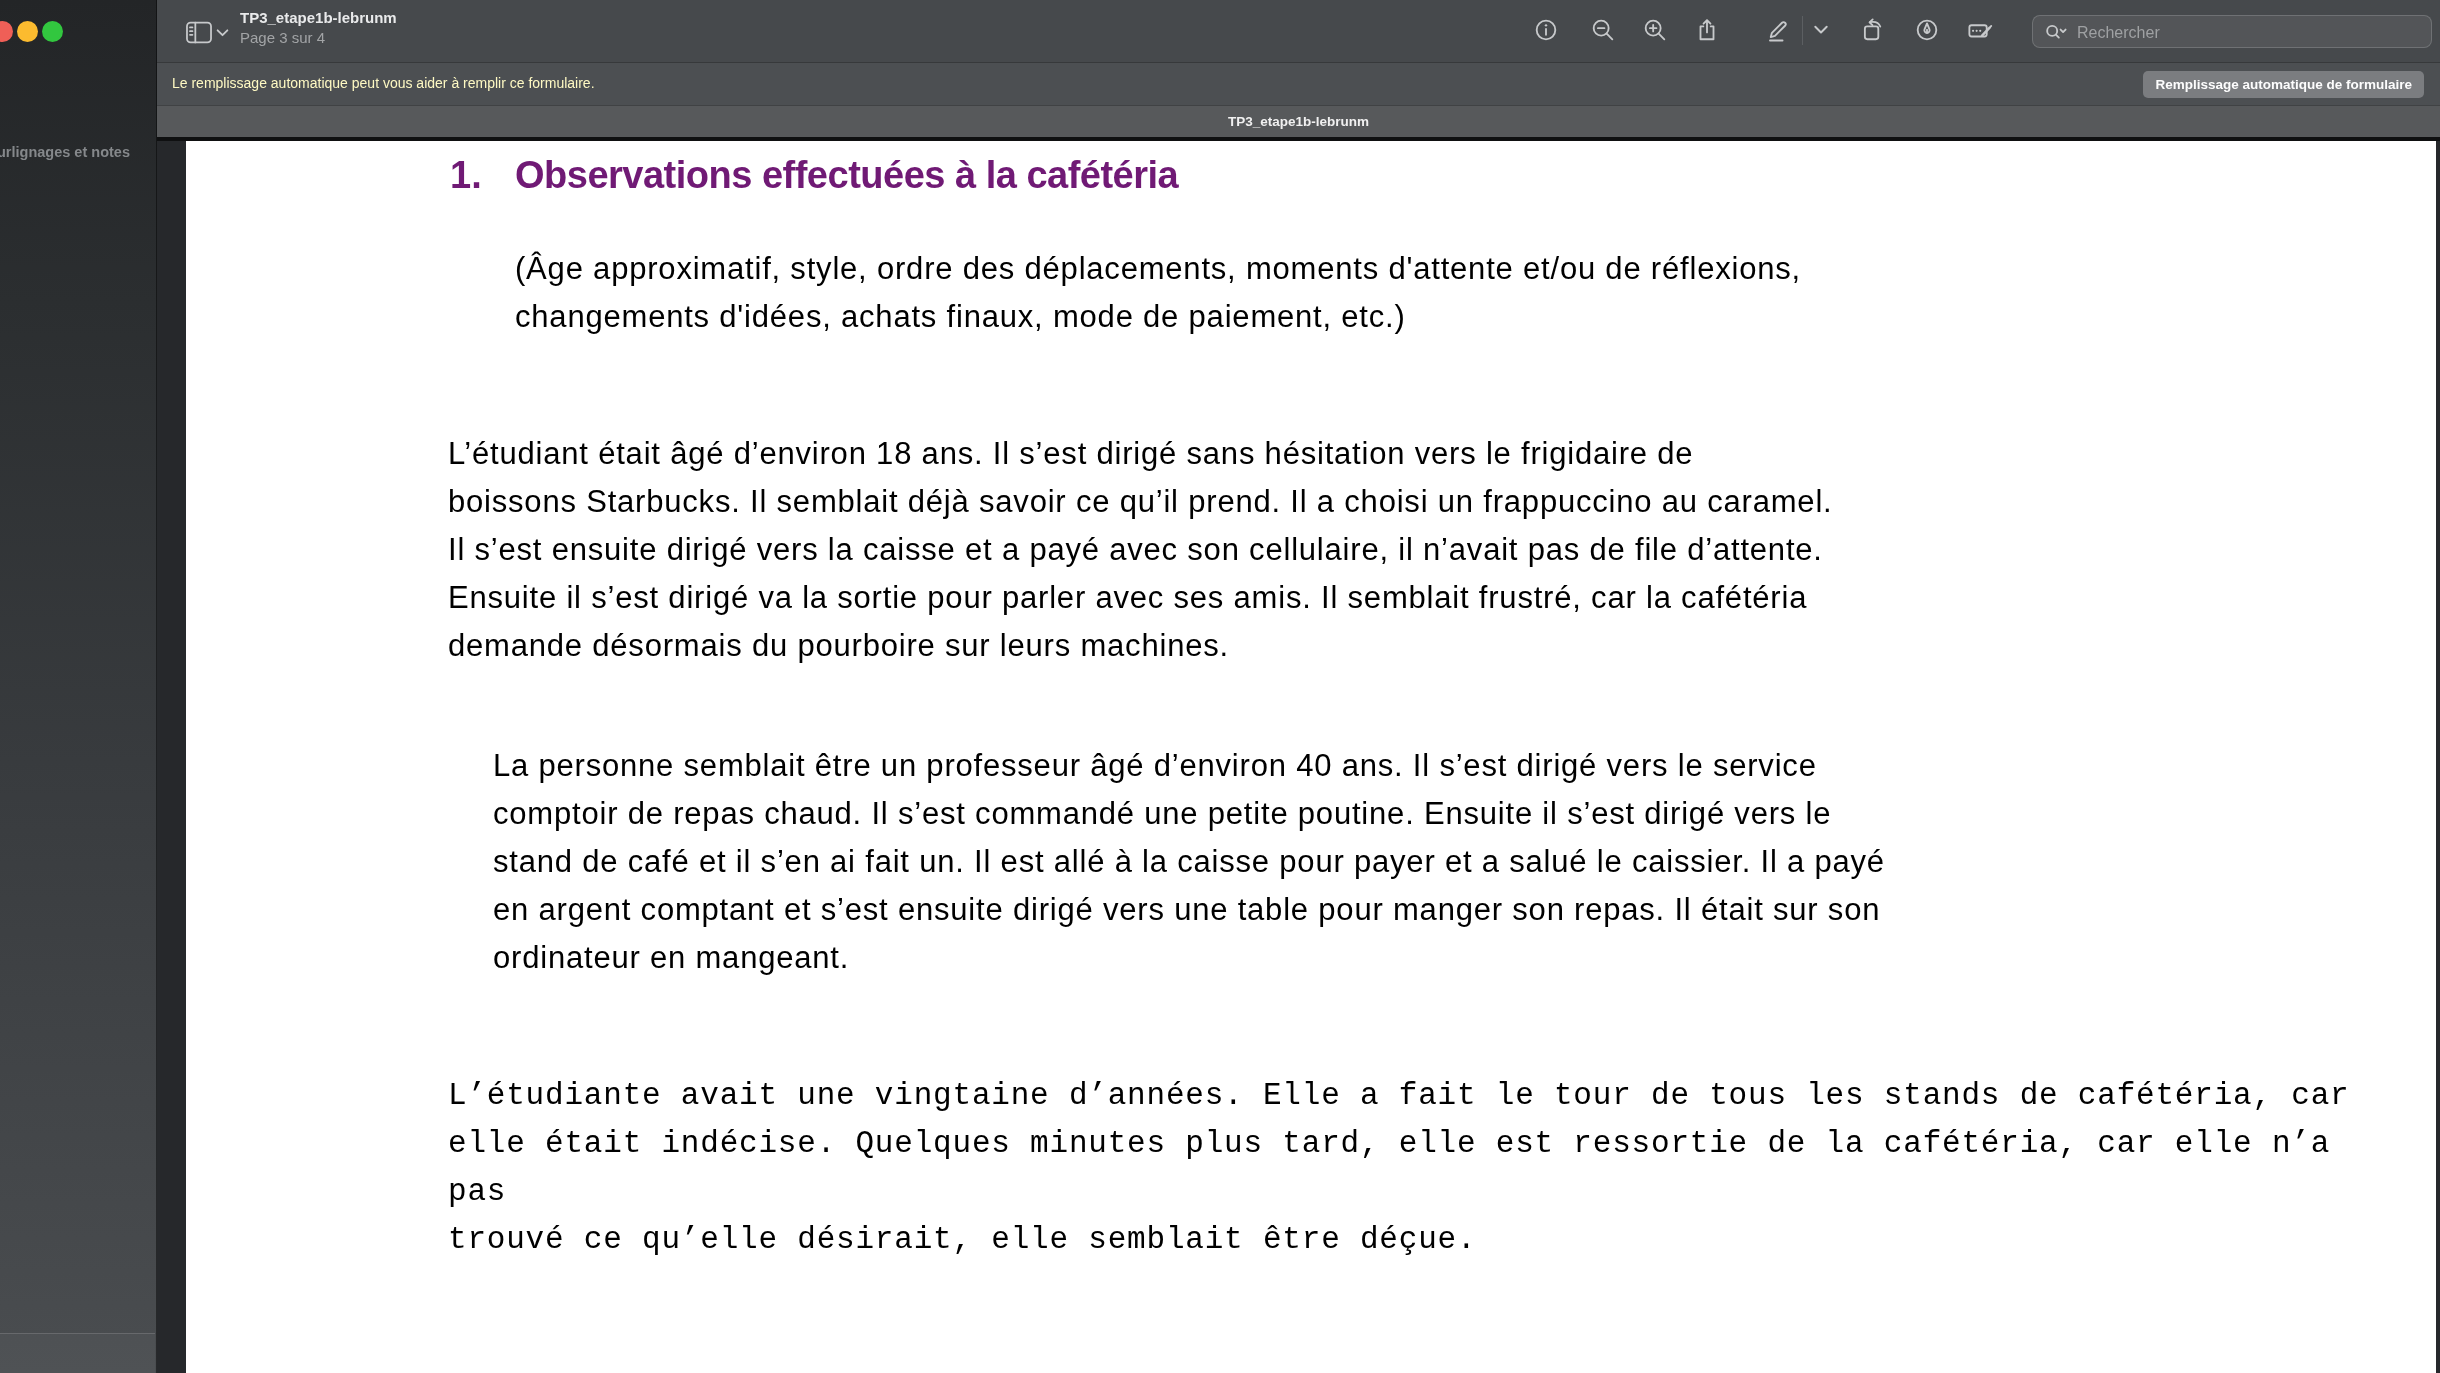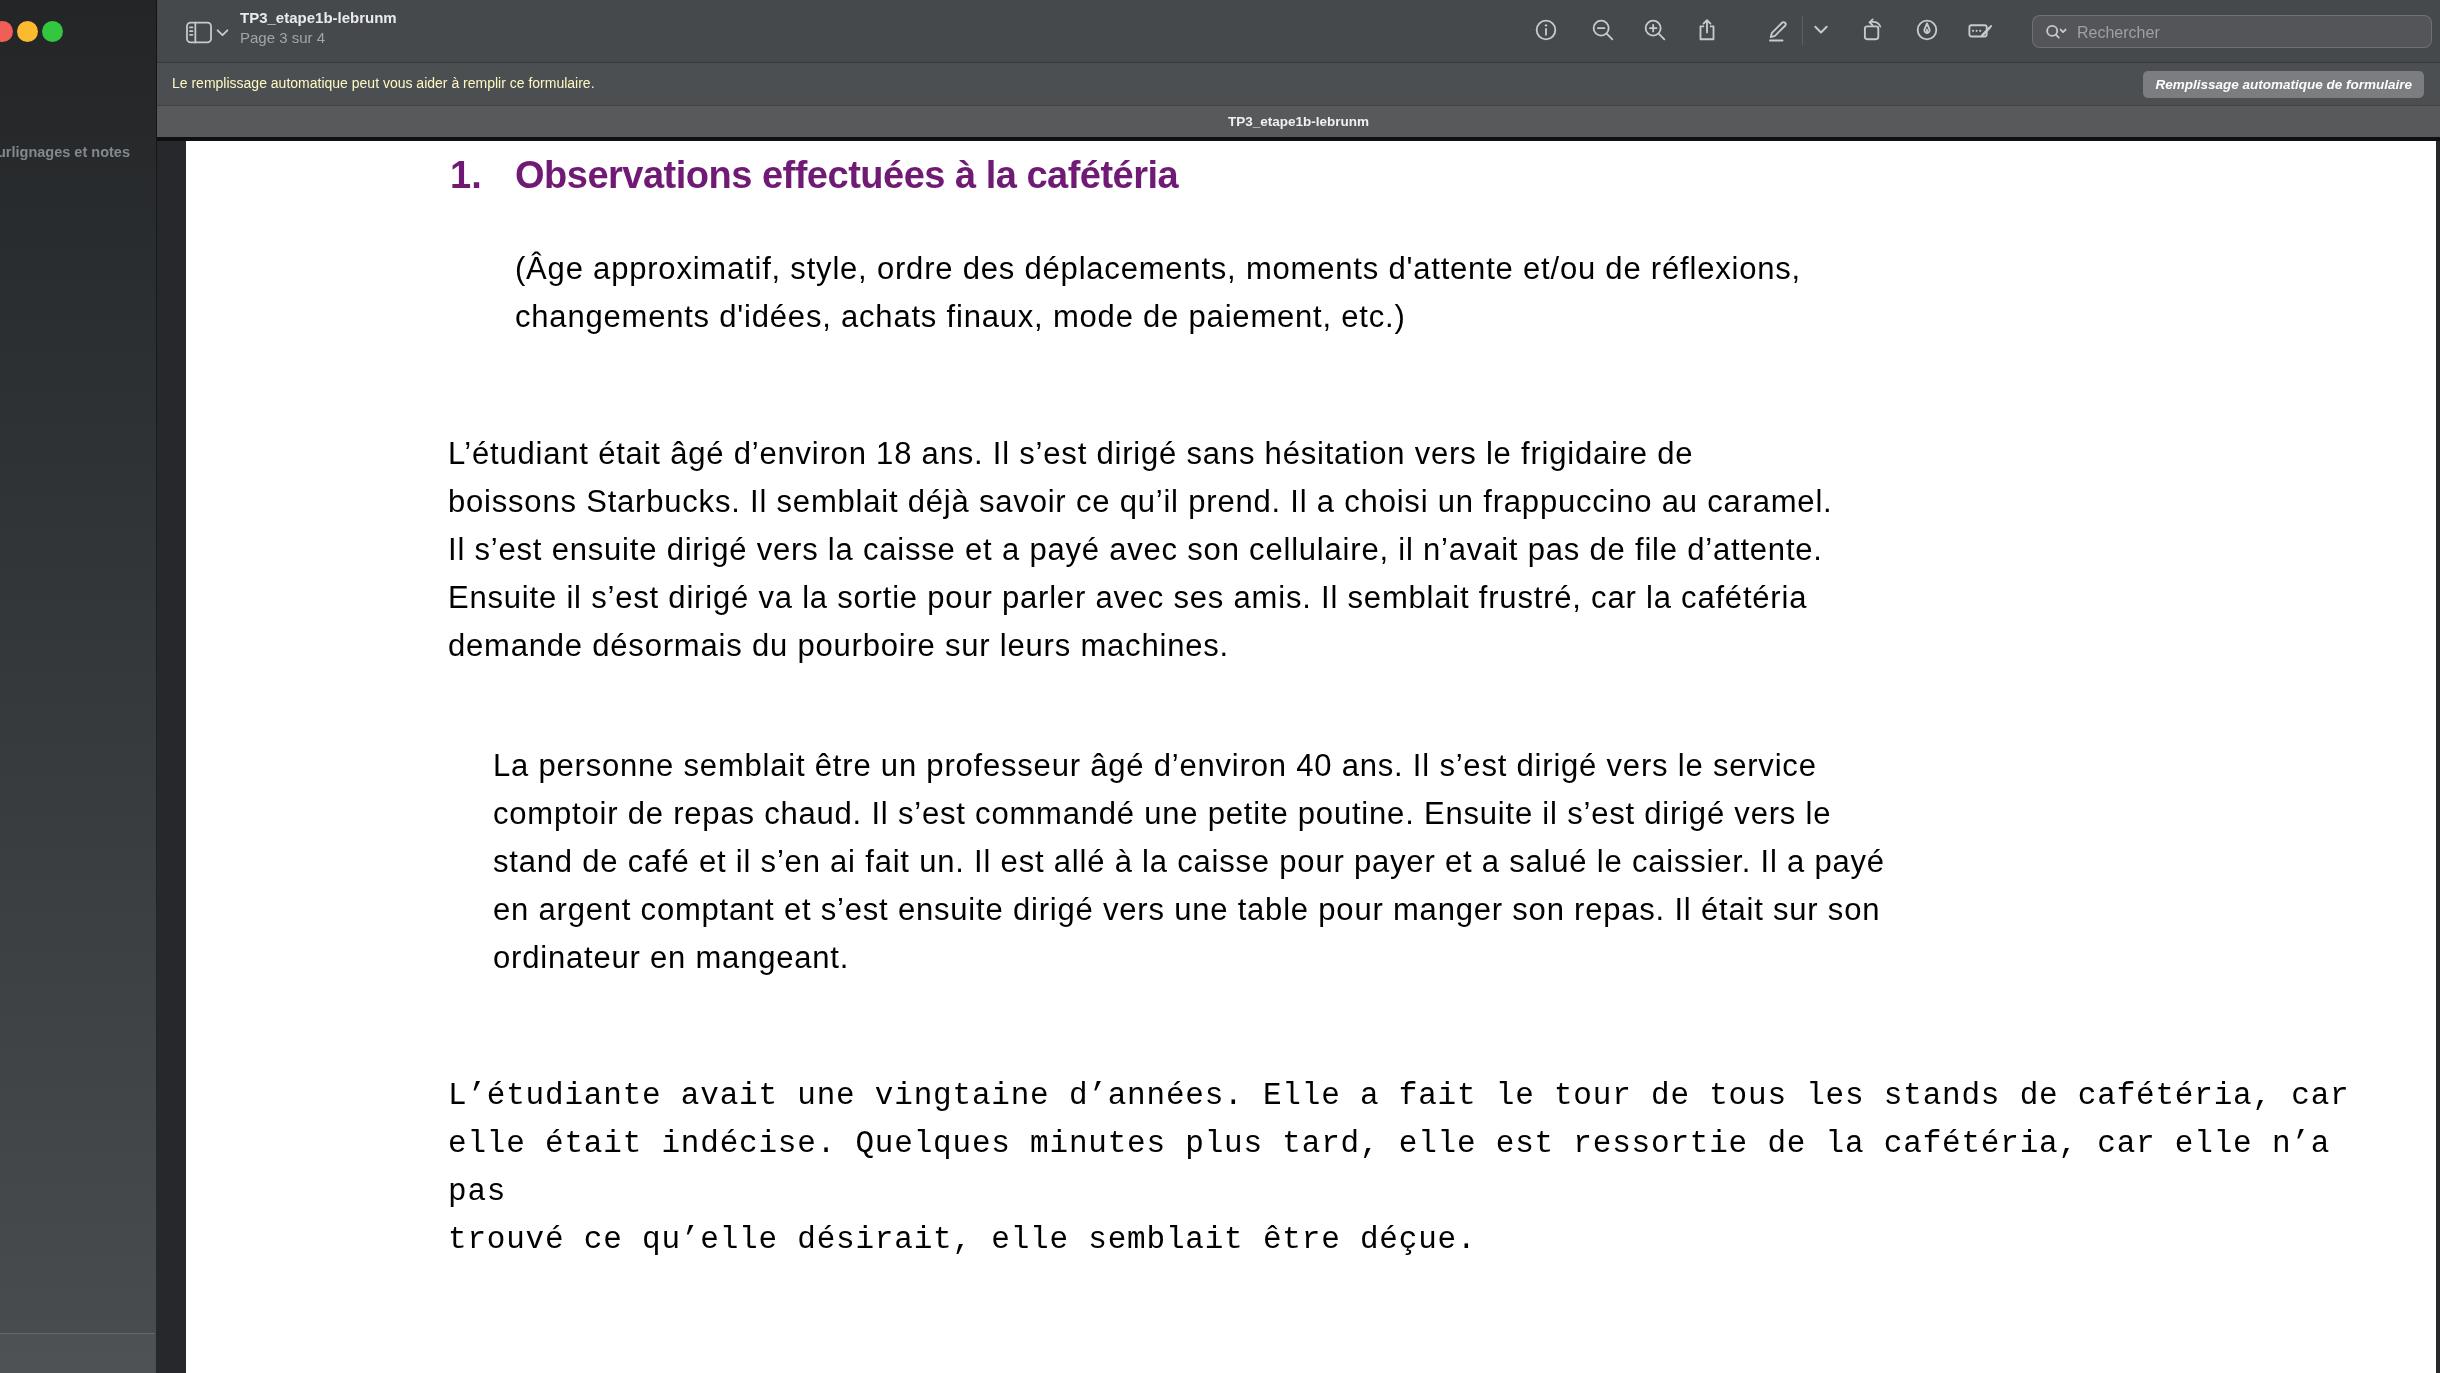--- a/index.html
+++ b/index.html
@@ -30,21 +30,21 @@
     background:rgba(255,255,255,.07);border:1px solid rgba(255,255,255,.17);border-radius:8px;}
   #search-input{position:absolute;left:42px;top:0;width:340px;height:31px;background:transparent;border:none;outline:none;
     color:#e9eaeb;font-size:16px;font-family:inherit;}
   #search-input::placeholder{color:#9fa1a3;}
 
   
   #banner{position:absolute;left:157px;top:63px;width:2283px;height:43px;background:#4c4f52;
     border-bottom:1px solid #404244;box-sizing:border-box;}
   #banner-msg{position:absolute;left:15px;top:12px;color:#fef9c3;font-size:14px;white-space:nowrap;}
   #banner-btn{position:absolute;right:16px;top:8px;height:27px;padding:0 12px;border:none;border-radius:5px;
-    background:#7b7d80;color:#fdfdfd;font-size:13.5px;font-weight:bold;font-family:inherit;white-space:nowrap;font-style:italic;}
+    background:#7b7d80;color:#fdfdfd;font-size:13.5px;font-weight:bold;font-family:inherit;white-space:nowrap;}
 
   
   #docheader{position:absolute;left:157px;top:106px;width:2283px;height:31px;background:#57595b;}
   #docheader-label{position:absolute;left:0;right:0;top:8px;text-align:center;
     color:#f0f0f0;font-size:13.5px;font-weight:bold;}
   #docheader-edge{position:absolute;left:157px;top:137px;width:2283px;height:4px;background:#0f1011;}
 
   
   #docview{position:absolute;left:157px;top:141px;width:2283px;height:1232px;background:#26282b;}
   #page{position:absolute;left:29px;top:0;width:2250px;height:1232px;background:#ffffff;}

